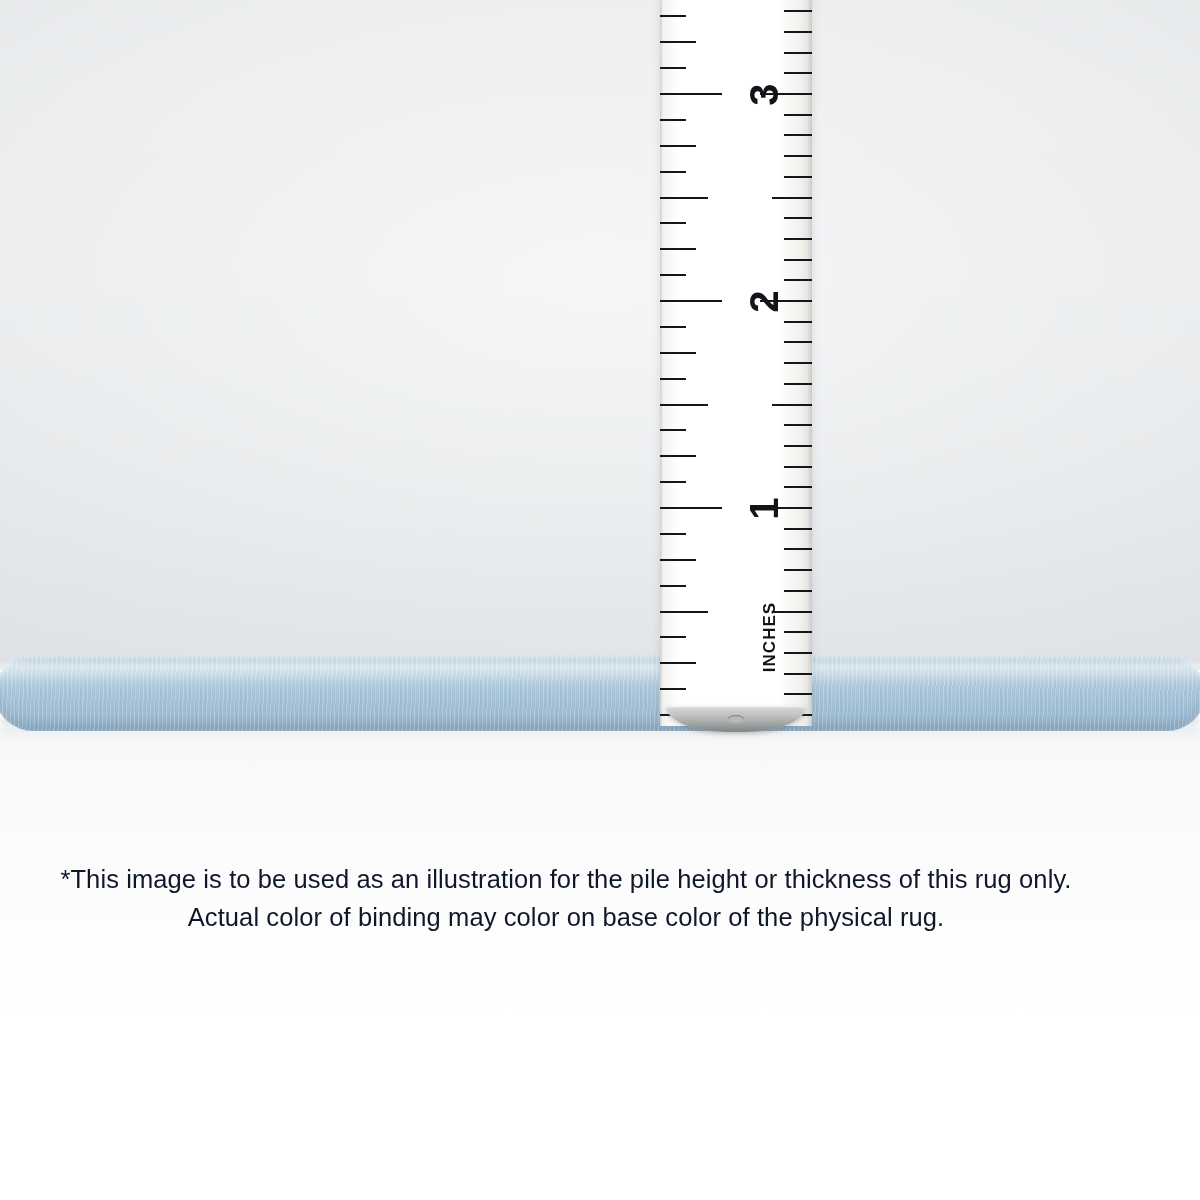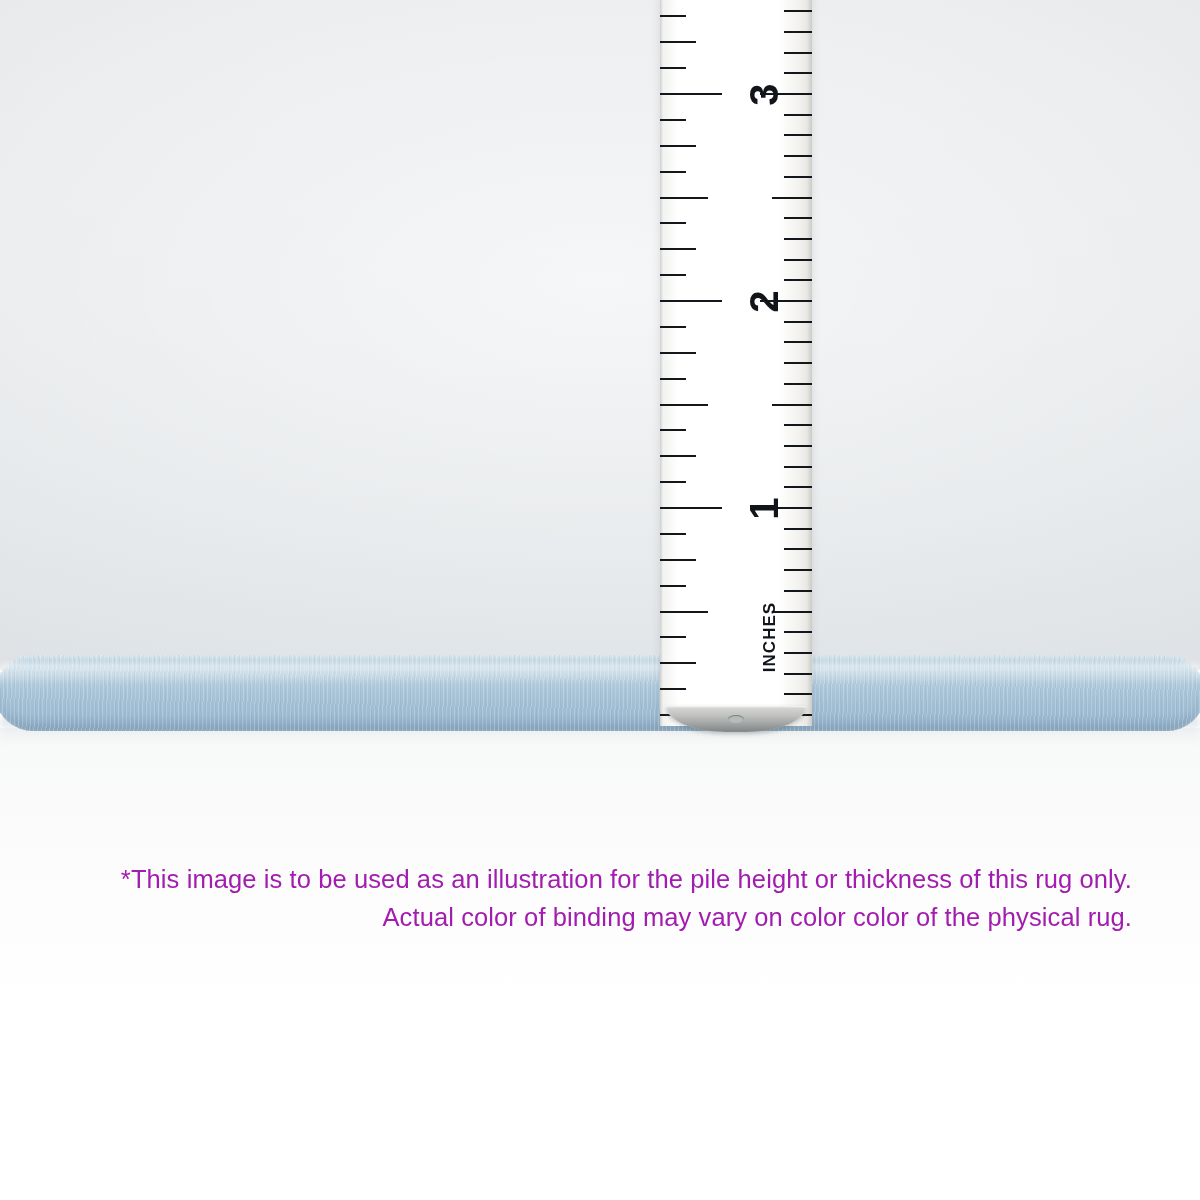--- a/index.html
+++ b/index.html
@@ -185,22 +185,22 @@
     background: #b7bbbb;
     box-shadow: inset 0 1px 1px rgba(80,86,90,0.6);
   }
 
   
   .caption {
     position: absolute;
     left: 0;
     top: 860px;
     width: 1132px;
-    text-align: right;
-    color: #a21caf;
+    text-align: center;
+    color: #0f172a;
     font-family: "Liberation Sans", sans-serif;
     font-size: 25.5px;
     line-height: 38px;
     letter-spacing: 0.1px;
   }
   .caption-line { display: block; }
 </style>
 </head>
 <body>
 
@@ -291,16 +291,16 @@
       <div class="num" style="left: 82px; top: 74px; width: 44px; text-align: center;">3</div>
       <div class="inches-label" style="left: 70px; top: 629px; width: 80px; text-align: center;">INCHES</div>
     </div>
 
   <div class="tape-tip">
     <div class="tape-tip-hole"></div>
   </div>
 
   <div class="caption">
     <span class="caption-line">*This image is to be used as an illustration for the pile height or thickness of this rug only.</span>
-    <span class="caption-line">Actual color of binding may vary on color color of the physical rug.</span>
+    <span class="caption-line">Actual color of binding may color on base color of the physical rug.</span>
   </div>
 
 </div>
 
 </body></html>

